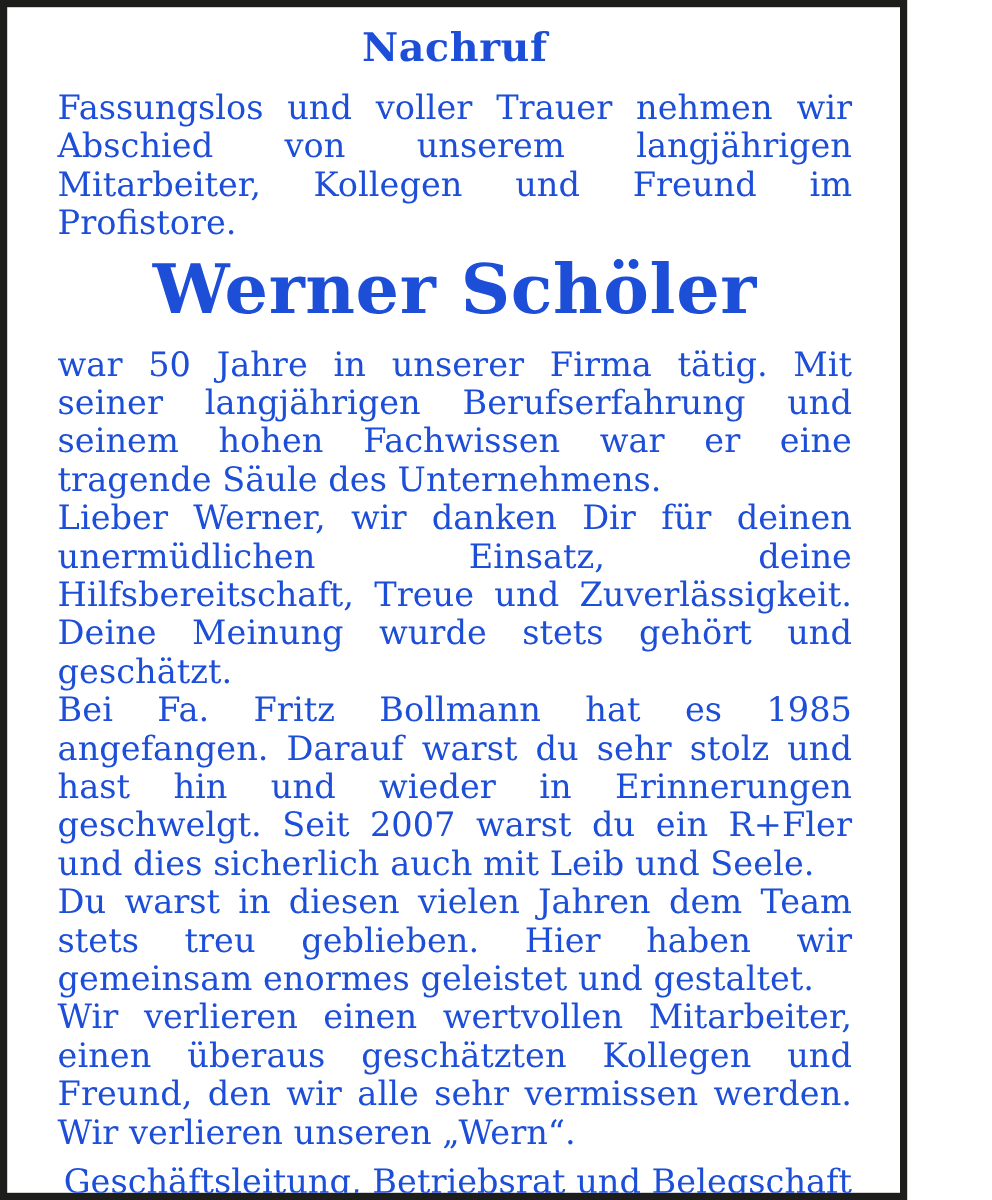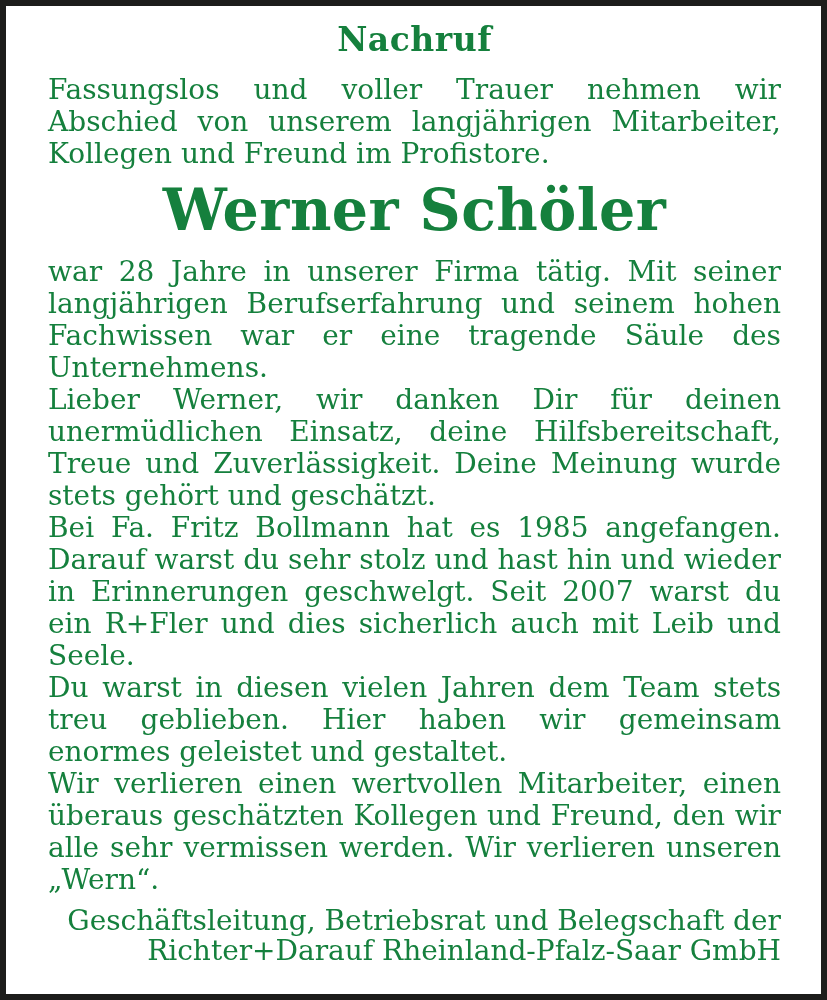--- a/index.html
+++ b/index.html
@@ -2,26 +2,26 @@
 <html lang="de"><head>
 <meta charset="utf-8">
 <style>
   html, body {
     margin: 0;
     padding: 0;
     background: #ffffff;
   }
   .page {
     position: relative;
-    width: 827px;
+    width: 756px;
     height: 1000px;
     box-sizing: border-box;
     background: #ffffff;
     font-family: "DejaVu Serif", "Liberation Serif", serif;
-    color: #15803d;
+    color: #1d4ed8;
   }
   .frame {
     position: absolute;
     inset: 0;
     box-sizing: border-box;
     border: 6px solid #1d1d1b;
     background: #ffffff;
     padding: 14px 40px 0 42px;
     overflow: hidden;
   }
@@ -74,21 +74,21 @@
 
 <div class="page">
   <div class="frame">
 
     <h2 class="notice-title">Nachruf</h2>
 
     <p class="para">Fassungslos und voller Trauer nehmen wir Abschied von unserem langjährigen Mitarbeiter, Kollegen und Freund im Profistore.</p>
 
     <h1 class="deceased-name">Werner Schöler</h1>
 
-    <p class="para">war 28 Jahre in unserer Firma tätig. Mit seiner langjährigen Berufserfahrung und seinem hohen Fachwissen war er eine tragende Säule des Unternehmens.</p>
+    <p class="para">war 50 Jahre in unserer Firma tätig. Mit seiner langjährigen Berufserfahrung und seinem hohen Fachwissen war er eine tragende Säule des Unternehmens.</p>
 
     <p class="para gap-top">Lieber Werner, wir danken Dir für deinen unermüdlichen Einsatz, deine Hilfsbereitschaft, Treue und Zuverlässigkeit. Deine Meinung wurde stets gehört und geschätzt.</p>
 
 
     <p class="para">Bei Fa. Fritz Bollmann hat es 1985 angefangen. Darauf warst du sehr stolz und hast hin und wieder in Erinnerungen geschwelgt. Seit 2007 warst du ein R+Fler und dies sicherlich auch mit Leib und Seele.</p>
 
     <p class="para">Du warst in diesen vielen Jahren dem Team stets treu geblieben. Hier haben wir gemeinsam enormes geleistet und gestaltet.</p>
 
     <p class="para gap-top">Wir verlieren einen wertvollen Mitarbeiter, einen überaus geschätzten Kollegen und Freund, den wir alle sehr vermissen werden. Wir verlieren unseren „Wern“.</p>
 

